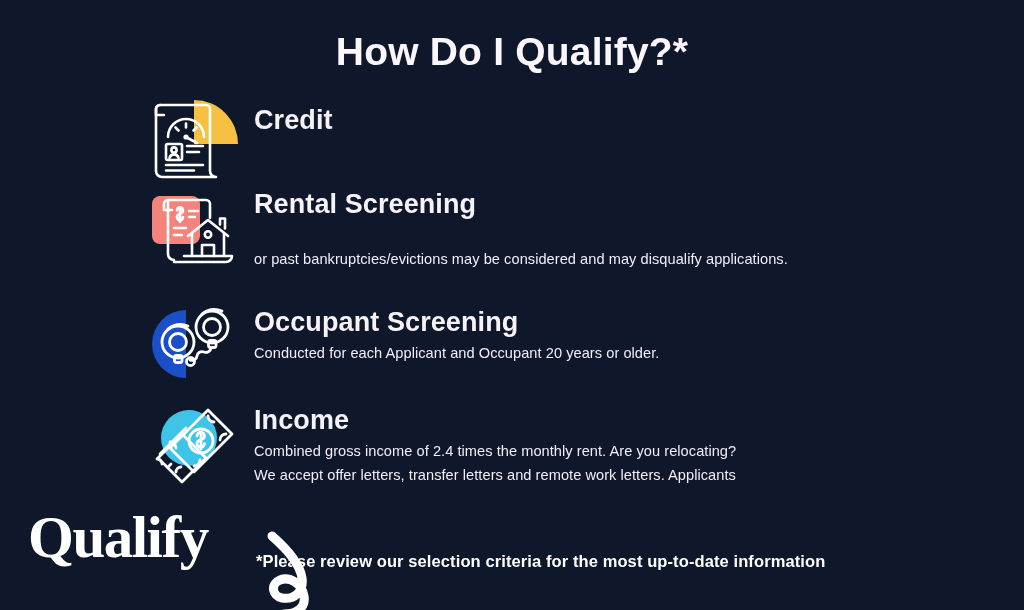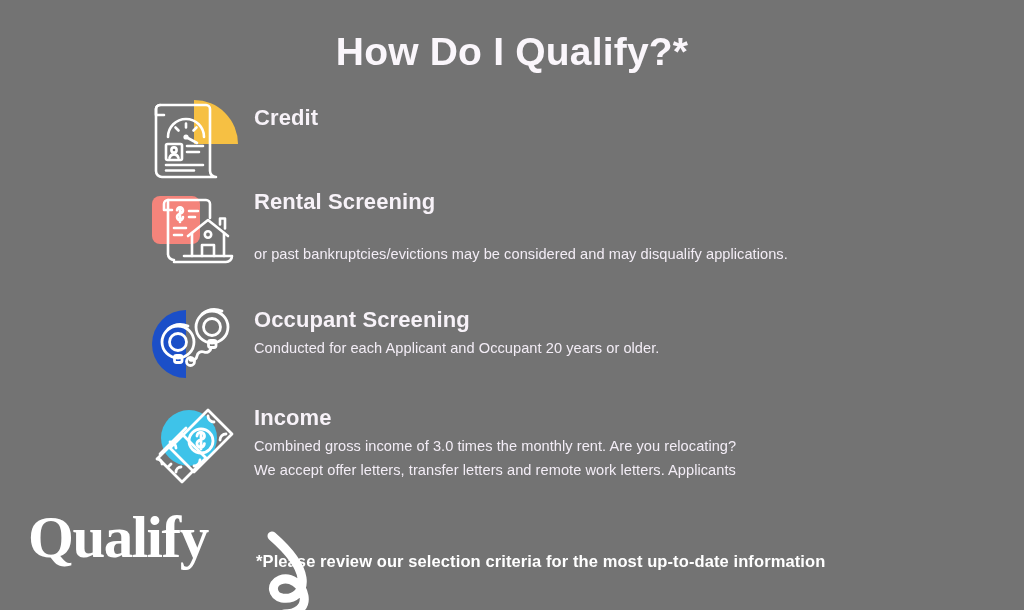--- a/index.html
+++ b/index.html
@@ -6,42 +6,42 @@
   html, body {
     width:1024px; height:610px;
     overflow:hidden;
   }
   body {
     background:#6730A4;
     font-family:"Liberation Sans", sans-serif;
     position:relative;
     -webkit-font-smoothing:antialiased;
   }
-  .page { position:relative; width:1024px; height:610px; background:#737373; overflow:hidden; }
+  .page { position:relative; width:1024px; height:610px; background:#0f172a; overflow:hidden; }
 
   
   .title {
     position:absolute;
     top:30px; left:0; width:1024px;
     text-align:center;
     font-size:39px;
     font-weight:bold;
     letter-spacing:0.2px;
     color:#FAF6FB;
   }
 
   
   .section { position:absolute; left:146px; }
   .section .iconwrap {
     position:absolute; left:0; top:0;
     width:96px; height:90px;
   }
   .section .body { margin-left:108px; }
   .section h2 {
-    font-size:22px;
+    font-size:27px;
     font-weight:bold;
     color:#F7F2F8;
     line-height:1.05;
     letter-spacing:0.1px;
     margin-bottom:6px;
   }
   .section p {
     font-size:14.6px;
     line-height:23.5px;
     color:#F3EDF6;
@@ -223,21 +223,21 @@
         <g fill="none" stroke="#FFFFFF" stroke-width="2.8" stroke-linecap="round" stroke-linejoin="round">
           <path d="M14 58 L40 32"></path>
           <path d="M16 68 a5 5 0 0 0 -5 -5 M30 76 a5 5 0 0 1 5 -5"></path>
           <path d="M22 71 l3 -3"></path>
         </g>
       </svg>
     </div>
     <div class="body">
       <h2>Income</h2>
       <p>
-        <span>Combined gross income of 3.0 times the monthly rent. Are you relocating?</span><br>
+        <span>Combined gross income of 2.4 times the monthly rent. Are you relocating?</span><br>
         <span>We accept offer letters, transfer letters and remote work letters. Applicants</span><br>
       </p>
     </div>
   </div>
 
   <div class="footnote">*Please review our selection criteria for the most up-to-date information</div>
 
   <div class="logo">
     <div class="wordmark">Qualify</div>
     <svg class="swash" viewBox="0 0 86 82">

